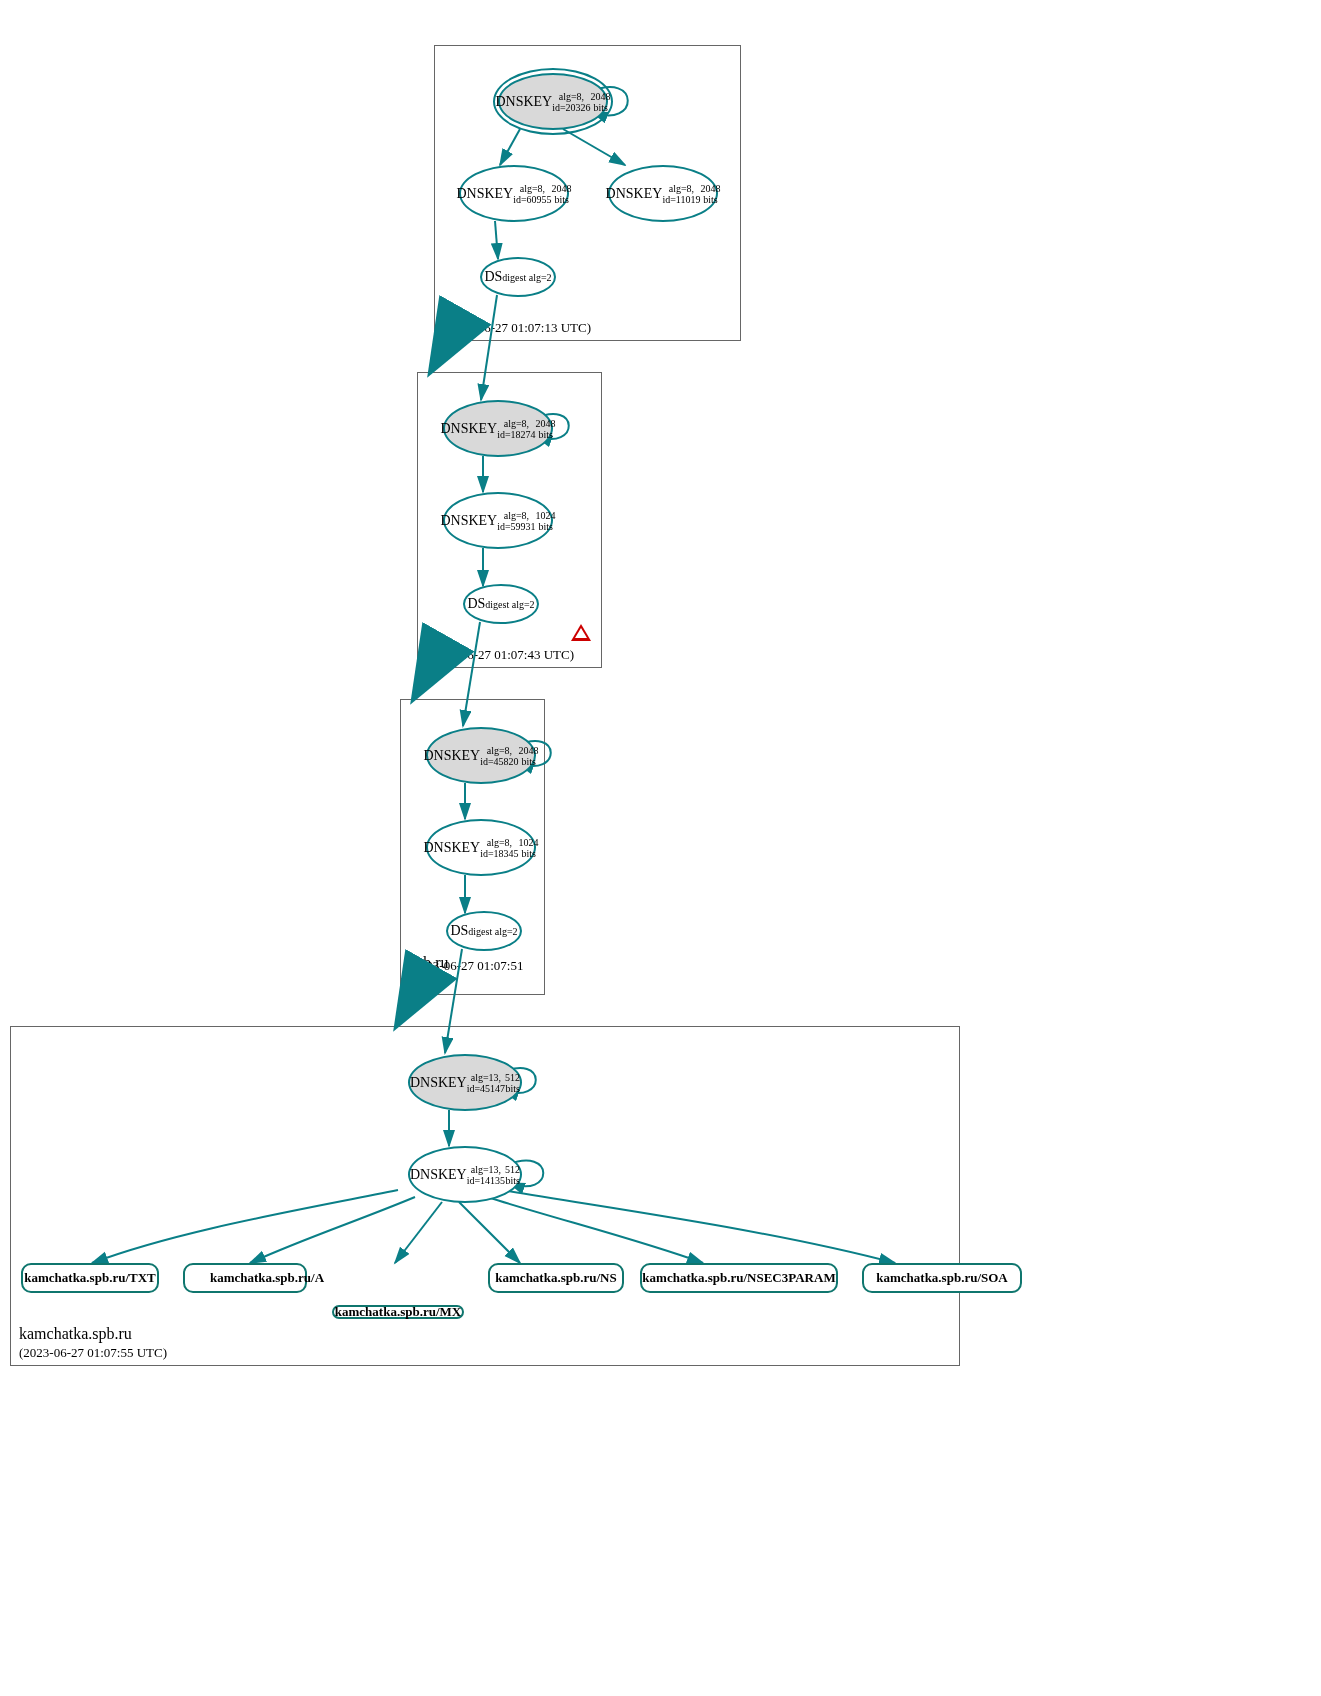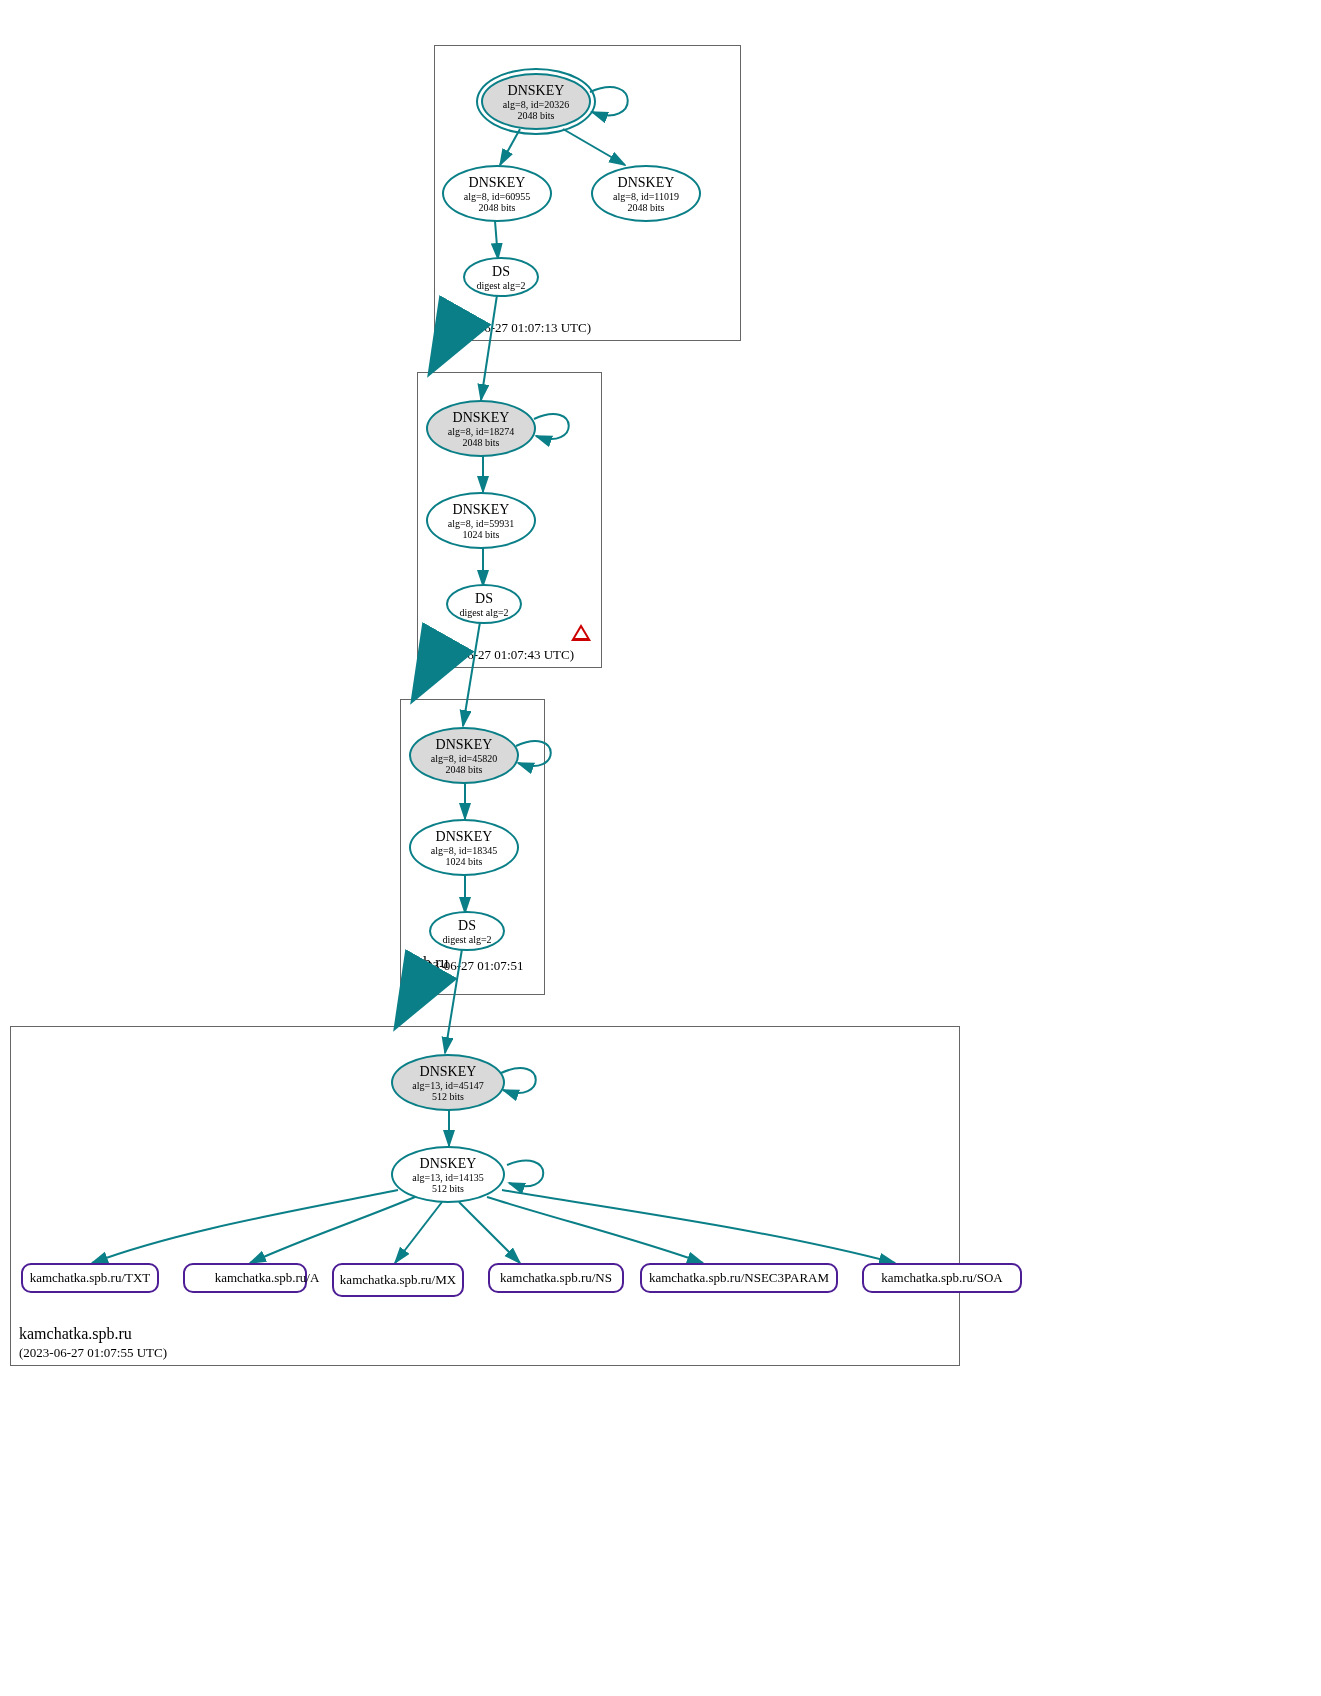--- a/index.html
+++ b/index.html
@@ -28,51 +28,53 @@
     left: 8px;
     bottom: 4px;
     font-size: 13px;
   }
   .node {
     position: absolute;
     border: 2px solid #0a7f87;
     border-radius: 50%;
     text-align: center;
     display: flex;
-    flex-direction: column;
+    flex-direction: row;
     align-items: center;
     justify-content: center;
     box-sizing: border-box;
     background: #fff;
     z-index: 2;
+    margin-left: 17px;
   }
   .node.sep {
     background: #d9d9d9;
   }
   .node.dbl::after {
     content: "";
     position: absolute;
     border: 2px solid #0a7f87;
     border-radius: 50%;
     left: -7px; right: -7px; top: -7px; bottom: -7px;
   }
   .ttl { font-size: 14px; font-weight: normal; }
   .sub { font-size: 10px; line-height: 1.1; }
   .rect {
     position: absolute;
-    border: 2px solid #4c1d95;
+    border: 2px solid #0f766e;
     border-radius: 10px;
     text-align: center;
     display: flex;
     align-items: center;
     justify-content: center;
     font-size: 13px;
     background: #fff;
     box-sizing: border-box;
     z-index: 2;
+    font-weight: bold;
   }
   .warning-icon {
     position: absolute;
     width: 0; height: 0;
     border-left: 10px solid transparent;
     border-right: 10px solid transparent;
     border-bottom: 17px solid #c00;
   }
   .warning-icon::after {
     content: "";
@@ -225,16 +227,16 @@
   <div class="sub">512 bits</div>
 </div>
 <div class="node" style="left:391px; top:1146px; width:114px; height:57px;">
   <div class="ttl">DNSKEY</div>
   <div class="sub">alg=13, id=14135</div>
   <div class="sub">512 bits</div>
 </div>
 
 <div class="rect" style="left:21px; top:1263px; width:138px; height:30px;">kamchatka.spb.ru/TXT</div>
 <div class="rect" style="left:183px; top:1263px; width:124px; height:30px;padding-left:44px;">kamchatka.spb.ru/A</div>
-<div class="rect" style="left:332px; top:1263px; width:132px; height:34px;">kamchatka.spb.ru/MX</div>
+<div class="rect" style="left:332px; top:1305px; width:132px; height:14px;">kamchatka.spb.ru/MX</div>
 <div class="rect" style="left:488px; top:1263px; width:136px; height:30px;">kamchatka.spb.ru/NS</div>
 <div class="rect" style="left:640px; top:1263px; width:198px; height:30px;">kamchatka.spb.ru/NSEC3PARAM</div>
 <div class="rect" style="left:862px; top:1263px; width:160px; height:30px;">kamchatka.spb.ru/SOA</div>
 
 </body></html>

